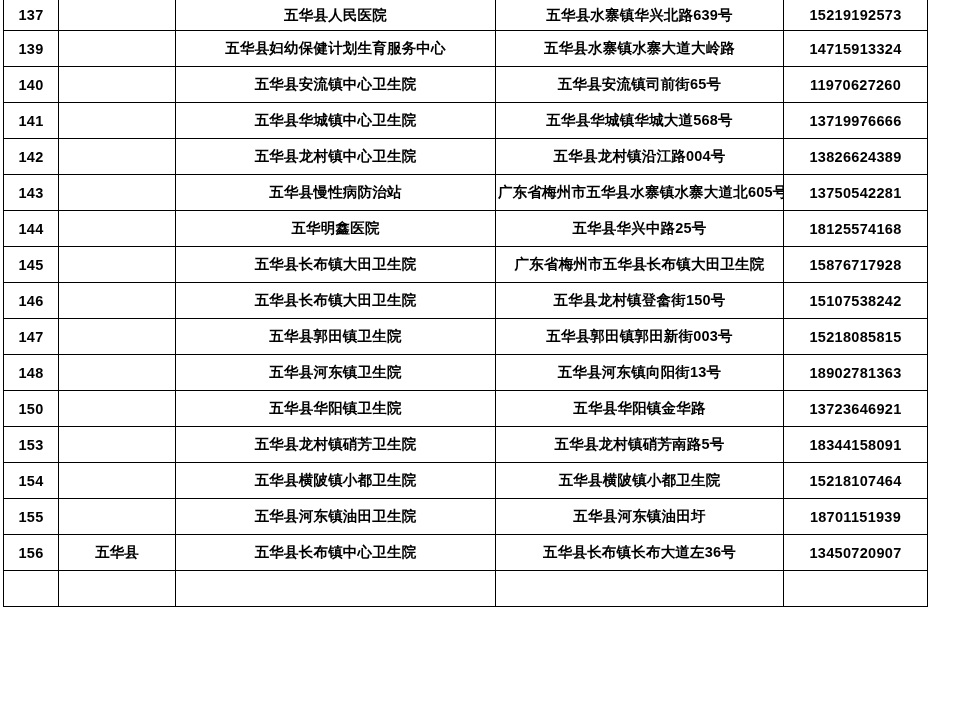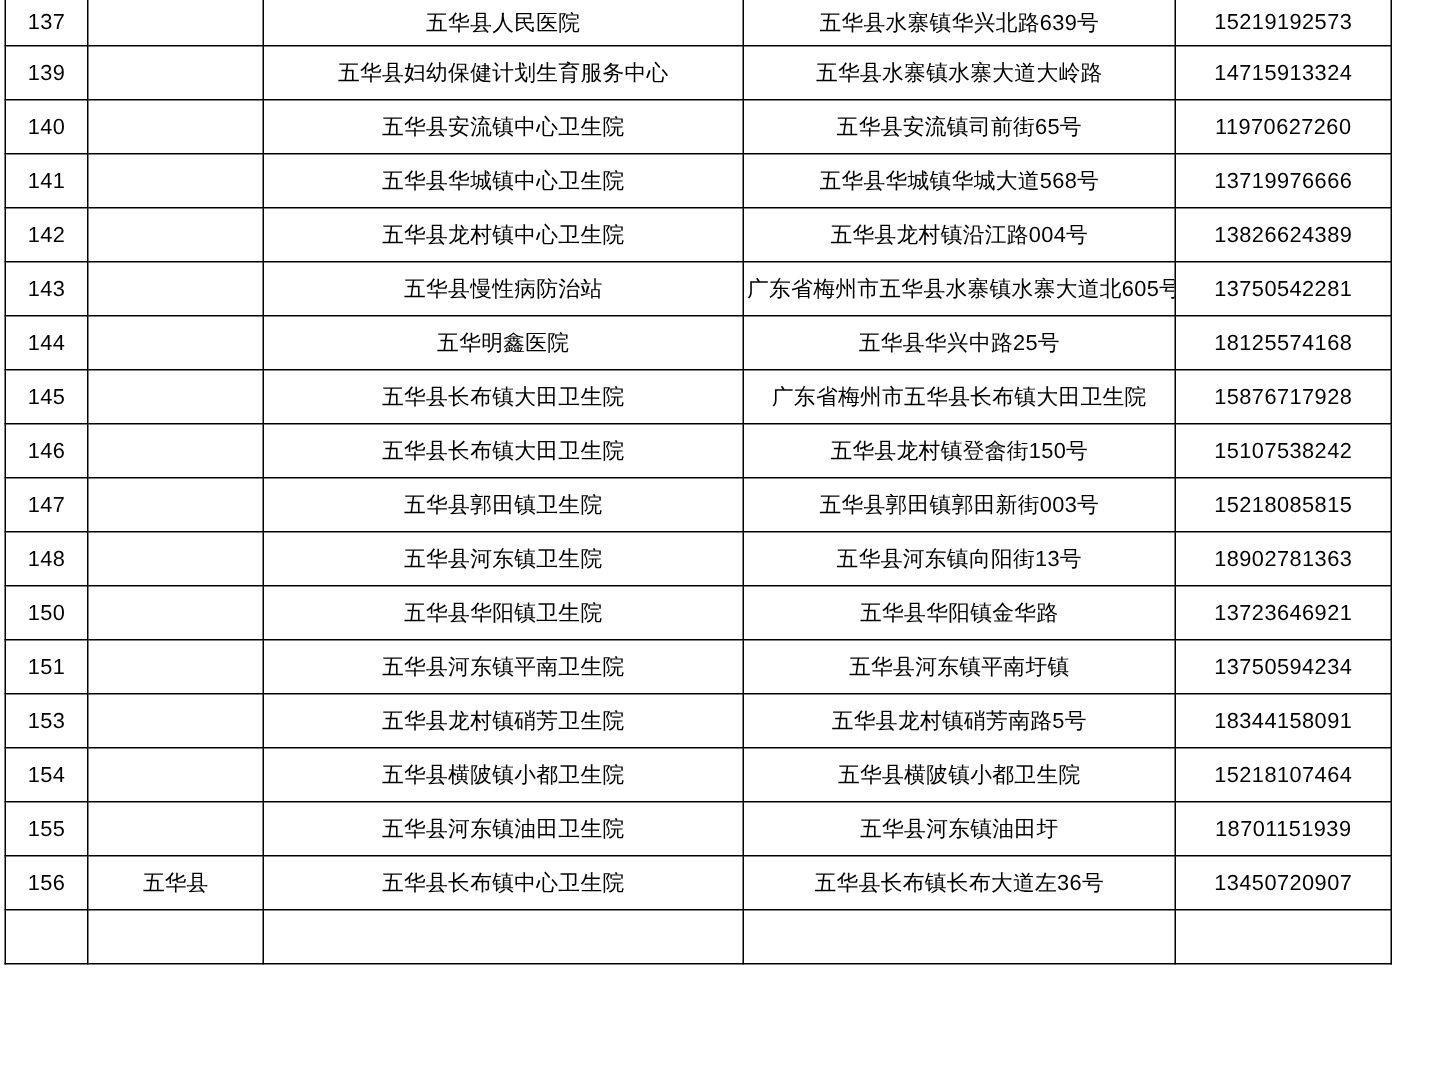--- a/index.html
+++ b/index.html
@@ -11,20 +11,21 @@
     width: 959px;
     height: 724px;
     font-family: "Liberation Sans", sans-serif;
     overflow: hidden;
   }
   .page {
     position: relative;
     width: 959px;
     height: 724px;
     background: #ffffff;
+    font-weight: bold;
   }
   table.reg-table {
     border-collapse: collapse;
     table-layout: fixed;
     width: 924px;
     margin-left: 3px;
     margin-top: -1px;
   }
   table.reg-table col.c-index { width: 55px; }
   table.reg-table col.c-county { width: 117px; }
@@ -156,27 +157,20 @@
         <td class="phone">18902781363</td>
       </tr>
       <tr>
         <td class="idx">150</td>
         <td class="county blank"></td>
         <td class="name">五华县华阳镇卫生院</td>
         <td class="addr">五华县华阳镇金华路</td>
         <td class="phone">13723646921</td>
       </tr>
       <tr>
-        <td class="idx">151</td>
-        <td class="county blank"></td>
-        <td class="name">五华县河东镇平南卫生院</td>
-        <td class="addr">五华县河东镇平南圩镇</td>
-        <td class="phone">13750594234</td>
-      </tr>
-      <tr>
         <td class="idx">153</td>
         <td class="county blank"></td>
         <td class="name">五华县龙村镇硝芳卫生院</td>
         <td class="addr">五华县龙村镇硝芳南路5号</td>
         <td class="phone">18344158091</td>
       </tr>
       <tr>
         <td class="idx">154</td>
         <td class="county blank"></td>
         <td class="name">五华县横陂镇小都卫生院</td>

